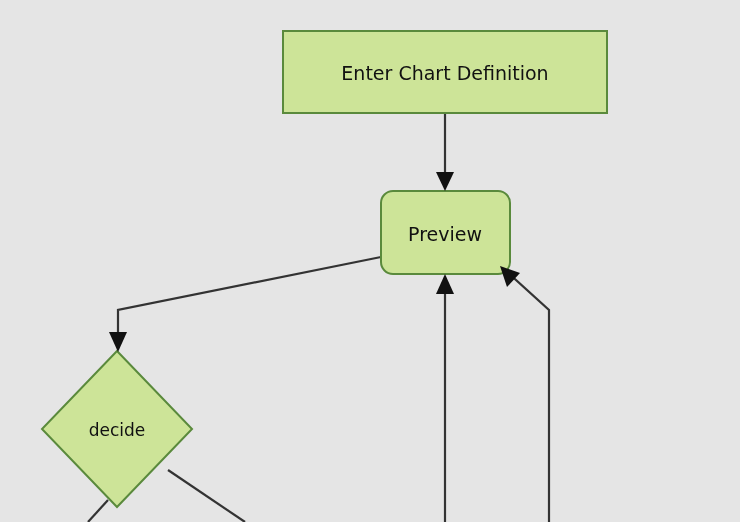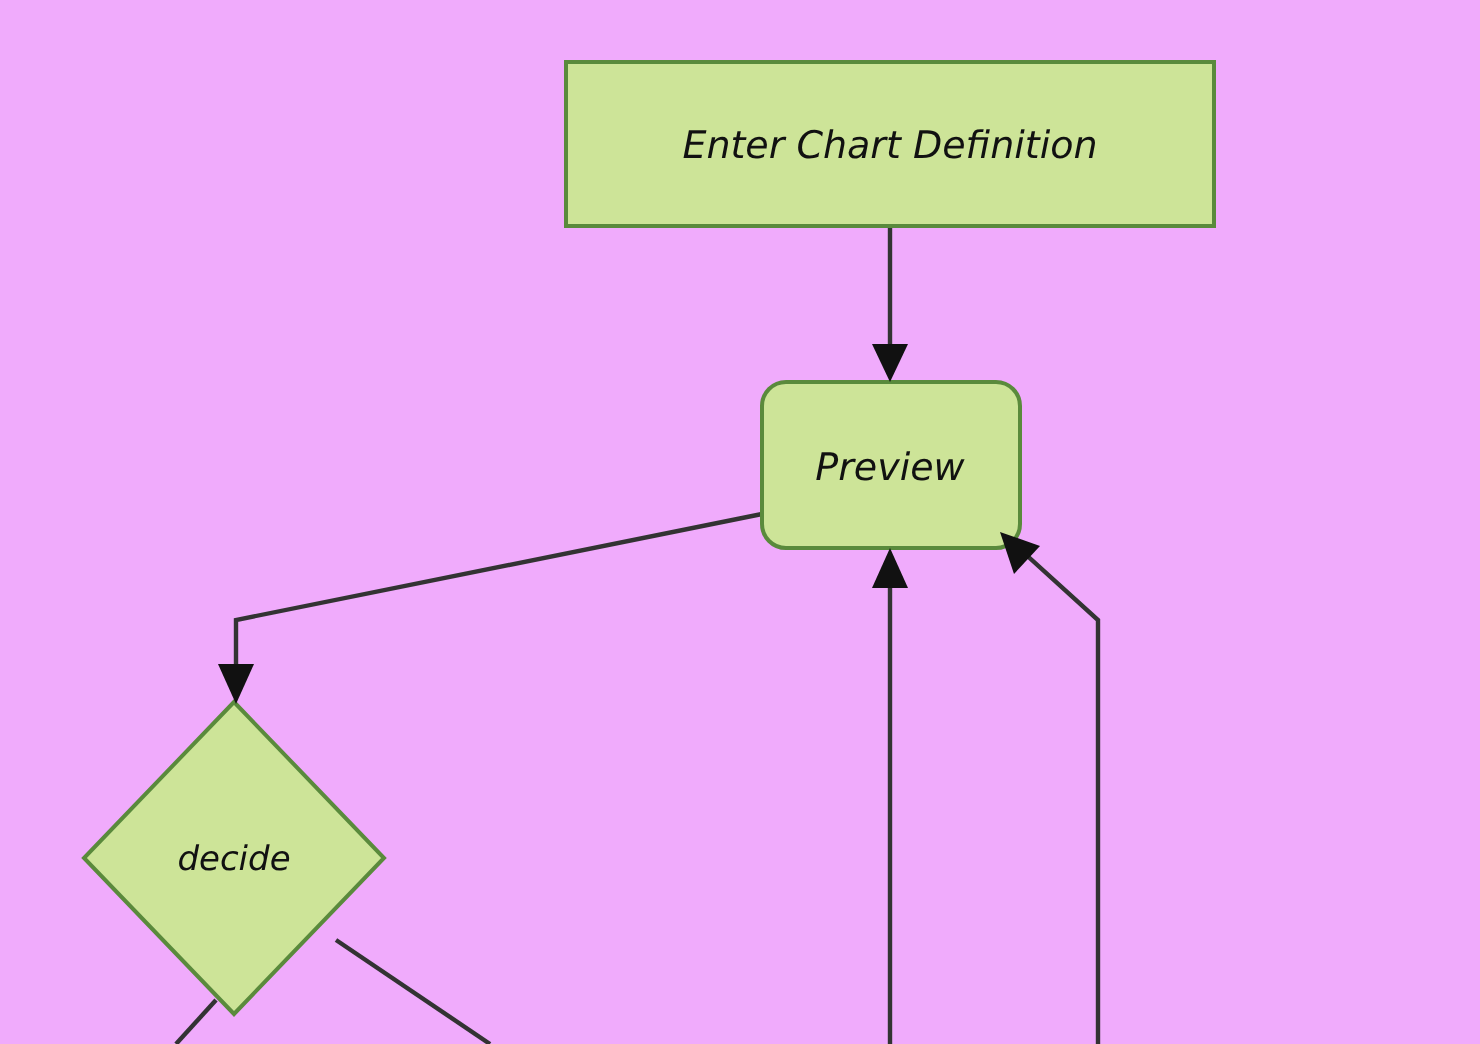--- a/index.html
+++ b/index.html
@@ -50,21 +50,21 @@
     text-anchor: middle;
     dominant-baseline: central;
   }
   .label-rect { font-size: 19px; }
   .label-round { font-size: 19px; }
   .label-diamond { font-size: 17px; }
 </style>
 </head>
 <body>
 
-<div id="diagram-root" style="background: #f0abfc; font-style: italic;">
+<div id="diagram-root" style="background: #e5e5e5;">
 
   <svg id="flow-svg" viewBox="0 0 740 522" xmlns="http://www.w3.org/2000/svg">
 
     <g>
 
       <path class="edge-line" d="M445,113 L445,184" stroke="#333333"></path>
 
       <path class="edge-line" d="M381,257 L118,310 L118,344" stroke="#333333"></path>
 
       <path class="edge-line" d="M445,522 L445,281" stroke="#333333"></path>

